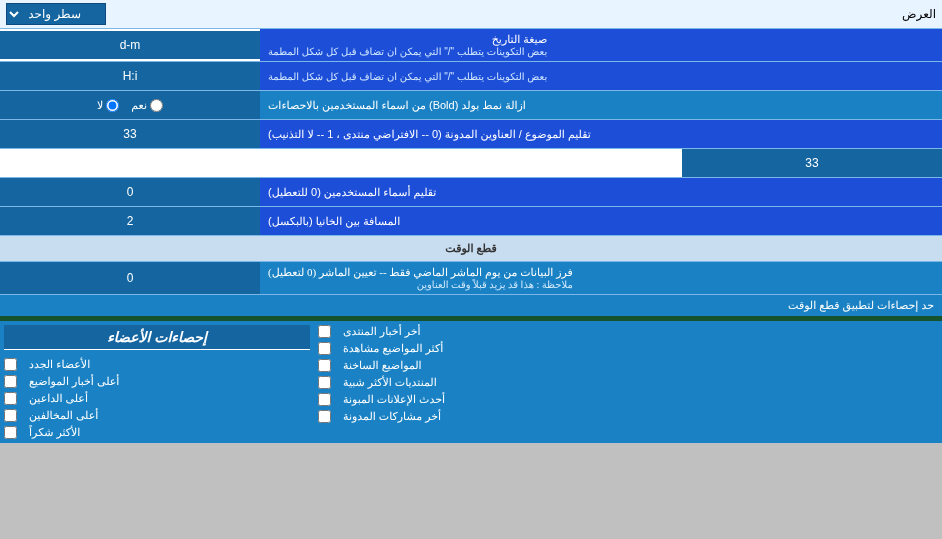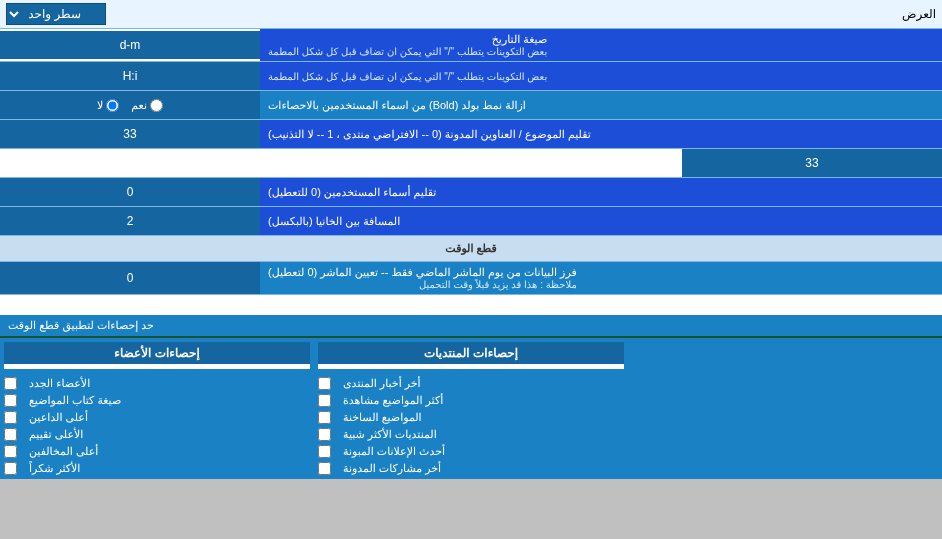--- a/index.html
+++ b/index.html
@@ -155,44 +155,46 @@
       cursor: pointer;
     }
 
     .checkbox-item input[type="checkbox"] {
       cursor: pointer;
     }
 
     .col-header {
       color: #fff;
       font-weight: bold;
-      font-size: 12px;
+      font-size: 14px;
       text-align: center;
       padding: 4px;
-      border-bottom: 5px solid #ffffff;
+      border-bottom: 1px solid #ffffff;
       background: #1565a0;
       margin-bottom: 4px;
+      font-style: italic;
     }
 
     .limit-row {
       display: flex;
       align-items: stretch;
       border-bottom: 1px solid #7bb8e8;
       background: #1a82c4;
     }
 
     .limit-label {
       flex: 1;
       color: #fff;
       font-size: 11px;
       padding: 4px 8px;
       text-align: right;
       display: flex;
       align-items: flex-end;
       justify-content: flex-end;
+      font-family: Liberation Serif, serif;
     }
 
     .limit-input {
       background: #1565a0;
       color: #fff;
       width: 260px;
       text-align: center;
       padding: 2px 4px;
       display: flex;
       align-items: center;
@@ -276,38 +278,37 @@
       <input type="text" value="2" style="">
     </div>
   </div>
 
   <div class="section-header">قطع الوقت</div>
 
   <div class="limit-row">
     <div class="limit-label">
       <div>
         <div>فرز البيانات من يوم الماشر الماضي فقط -- تعيين الماشر (0 لتعطيل)</div>
-        <div style="font-size:10px;color:#d0e8ff;">ملاحظة : هذا قد يزيد قبلاً وقت التحميل</div>
+        <div style="font-size:10px;color:#d0e8ff;">ملاحظة : هذا قد يزيد قبلاً وقت العناوين</div>
       </div>
     </div>
     <div class="limit-input">
       <input type="text" value="0" style="background: rgb(21, 101, 160); border: none; color: rgb(255, 255, 255); text-align: center; width: 100%; font-size: 12px; outline: none;">
     </div>
   </div>
 
-  <div style="background:#1a82c4;padding:4px 8px;color:#fff;font-size:11px;text-align:left;border-bottom:2px solid #14532d;margin-top:20px;">
+  <div style="background:#1a82c4;padding:4px 8px;color:#fff;font-size:11px;text-align:right;border-bottom:5px solid #14532d;">
     <span>حد إحصاءات لتطبيق قطع الوقت</span>
   </div>
 
   <div style="background:#1a82c4;display:flex;">
 
     <div style="flex:1;padding:4px;"></div>
 
     <div class="checkbox-col">
-      <div class="col-header">إحصاءات المنتديات</div>
       <div class="checkbox-item">
         <span>أخر أخبار المنتدى</span>
         <input type="checkbox" style="">
       </div>
       <div class="checkbox-item">
         <span>أكثر المواضيع مشاهدة</span>
         <input type="checkbox" style="">
       </div>
       <div class="checkbox-item">
         <span>المواضيع الساخنة</span>
@@ -327,32 +328,28 @@
       </div>
     </div>
 
     <div class="checkbox-col">
       <div class="col-header">إحصاءات الأعضاء</div>
       <div class="checkbox-item">
         <span>الأعضاء الجدد</span>
         <input type="checkbox" style="">
       </div>
       <div class="checkbox-item">
-        <span>صيغة كتاب المواضيع</span>
+        <span>أعلى أخبار المواضيع</span>
         <input type="checkbox" style="">
       </div>
       <div class="checkbox-item">
         <span>أعلى الداعين</span>
         <input type="checkbox" style="">
       </div>
       <div class="checkbox-item">
-        <span>الأعلى تقييم</span>
-        <input type="checkbox" style="">
-      </div>
-      <div class="checkbox-item">
         <span>أعلى المخالفين</span>
         <input type="checkbox" style="">
       </div>
       <div class="checkbox-item">
         <span>الأكثر شكراً</span>
         <input type="checkbox" style="">
       </div>
     </div>
 
   </div>

